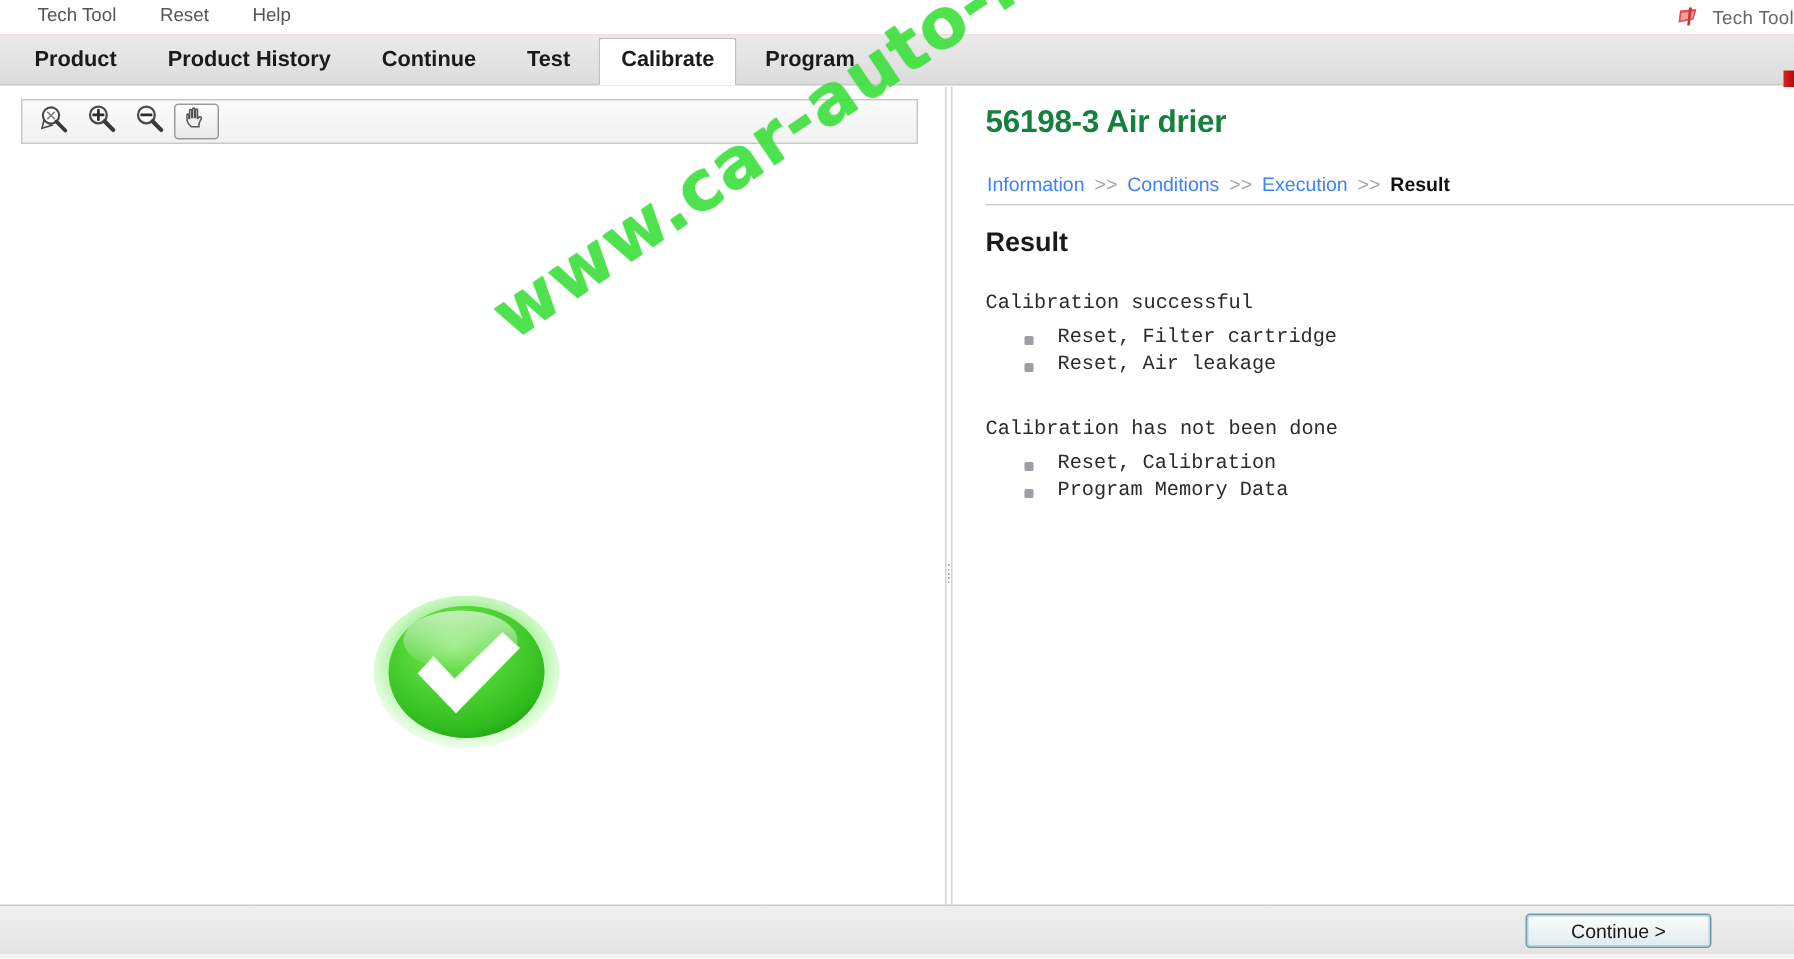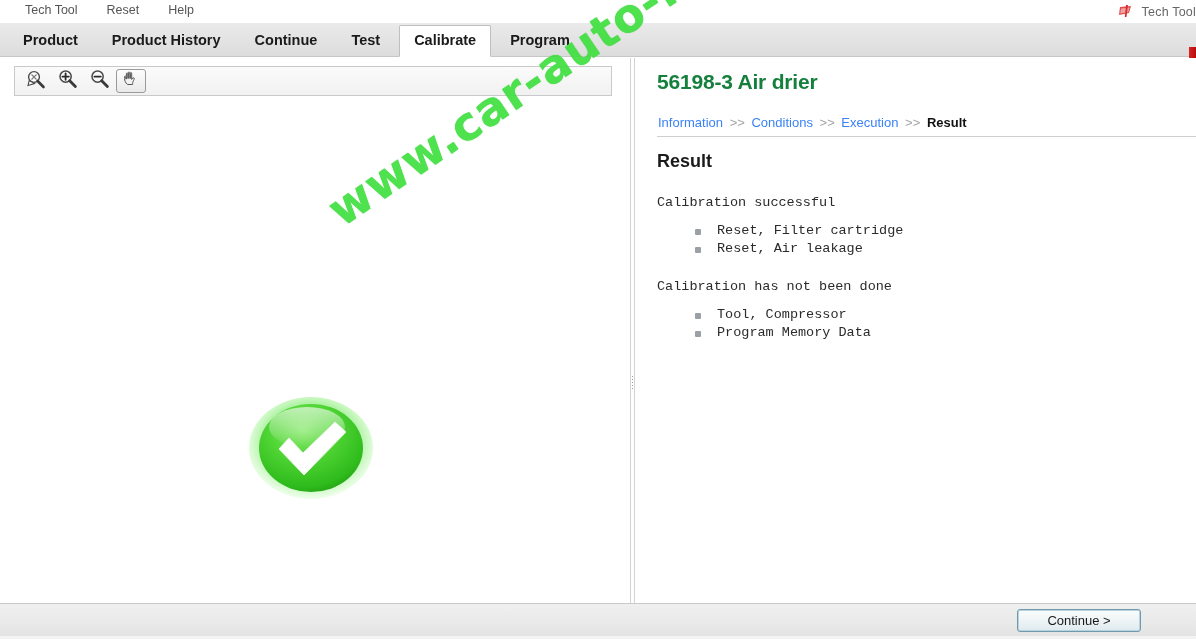--- a/index.html
+++ b/index.html
@@ -207,21 +207,21 @@
   }
   .result-block { position: absolute; left: 20px; font-family: Liberation Mono, monospace; }
   .result-heading {
     font-size: 13.5px;
     color: #2b2b2b;
     margin-bottom: 7px;
     white-space: nowrap;
   }
   ul.result-list {
     list-style: none;
-    margin: 12px;
+    margin: 0;
     padding: 0 0 0 26px;
   }
   ul.result-list li {
     font-size: 13.5px;
     color: #2b2b2b;
     line-height: 18px;
     position: relative;
     padding-left: 22px;
     white-space: nowrap;
   }
@@ -433,21 +433,21 @@
           <span>Reset, Air leakage</span>
         </li>
       </ul>
     </div>
 
     <div class="result-block" style="top:221px;">
       <div class="result-heading">Calibration has not been done</div>
       <ul class="result-list">
         <li>
           <span class="bullet"></span>
-          <span>Tool, Compressor</span>
+          <span>Reset, Calibration</span>
         </li>
         <li>
           <span class="bullet"></span>
           <span>Program Memory Data</span>
         </li>
       </ul>
     </div>
   </div>
 
   <div class="watermark">www.car-auto-repair.com</div>

